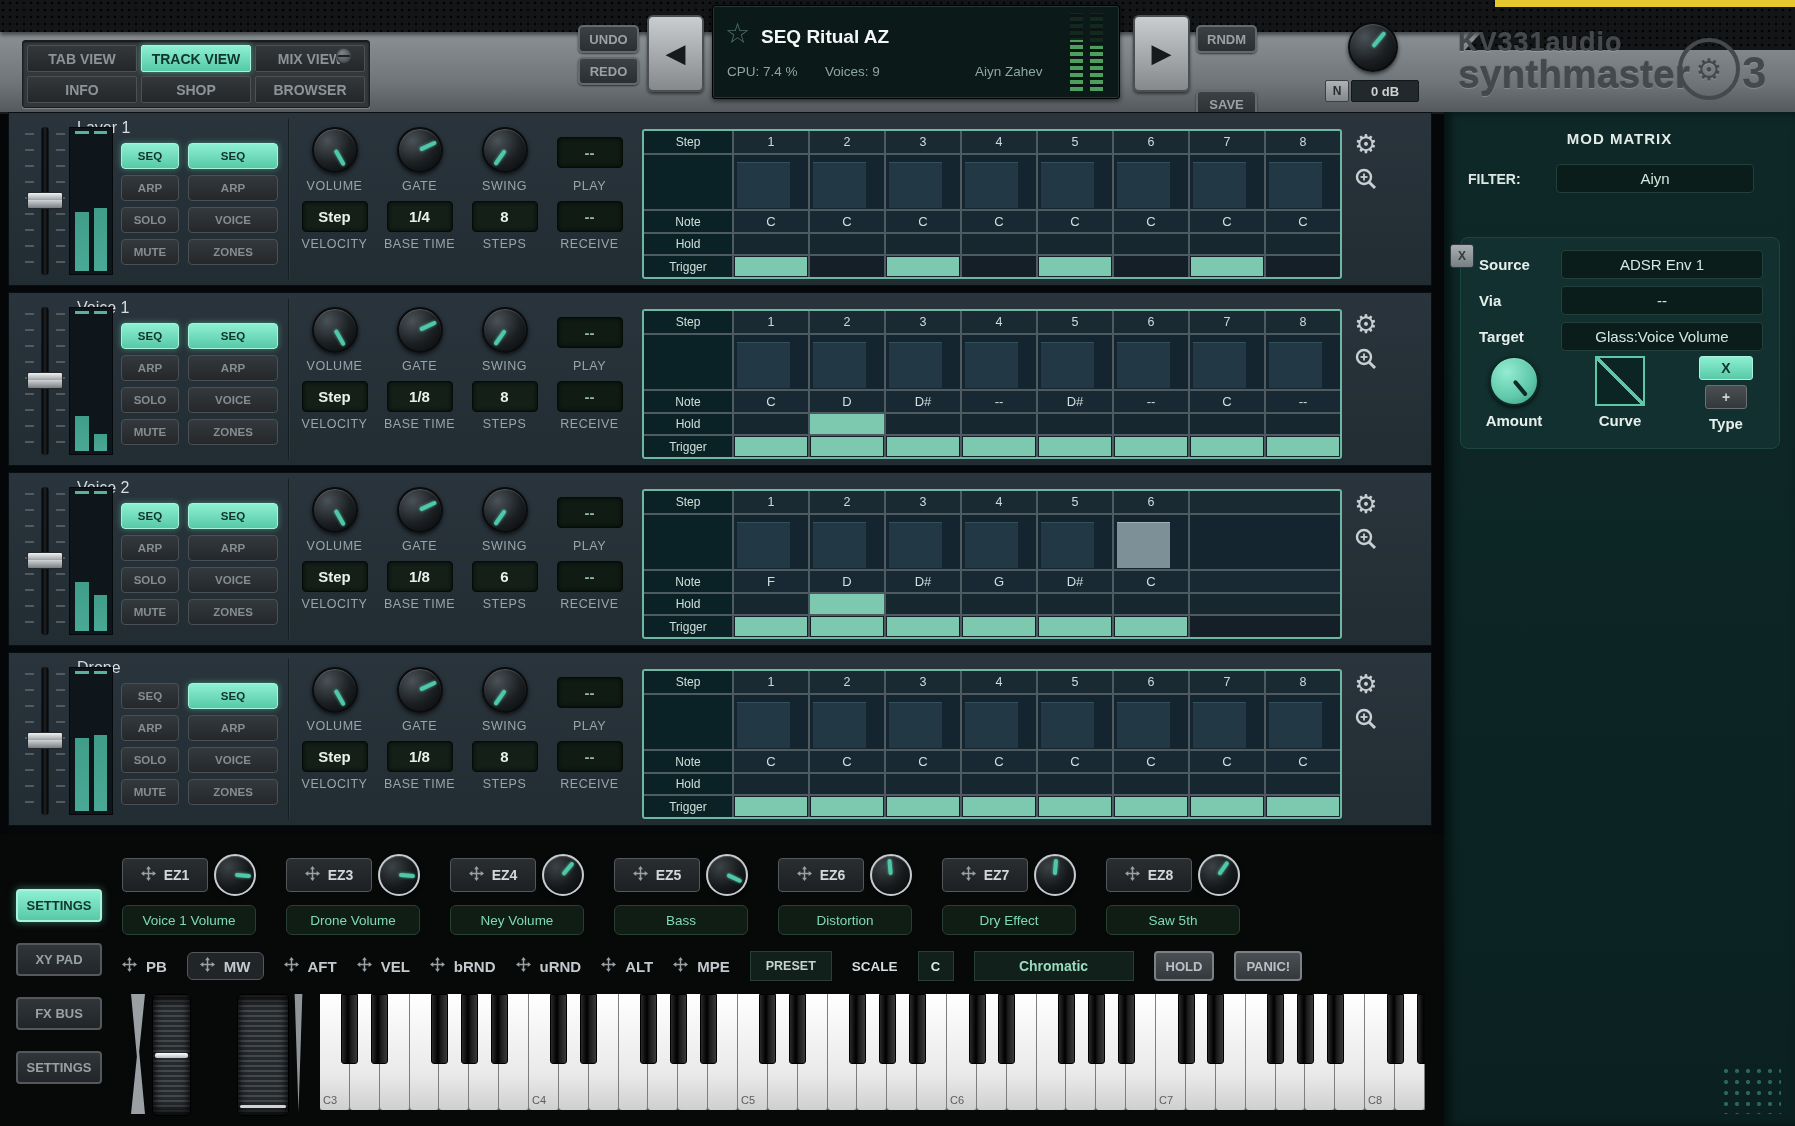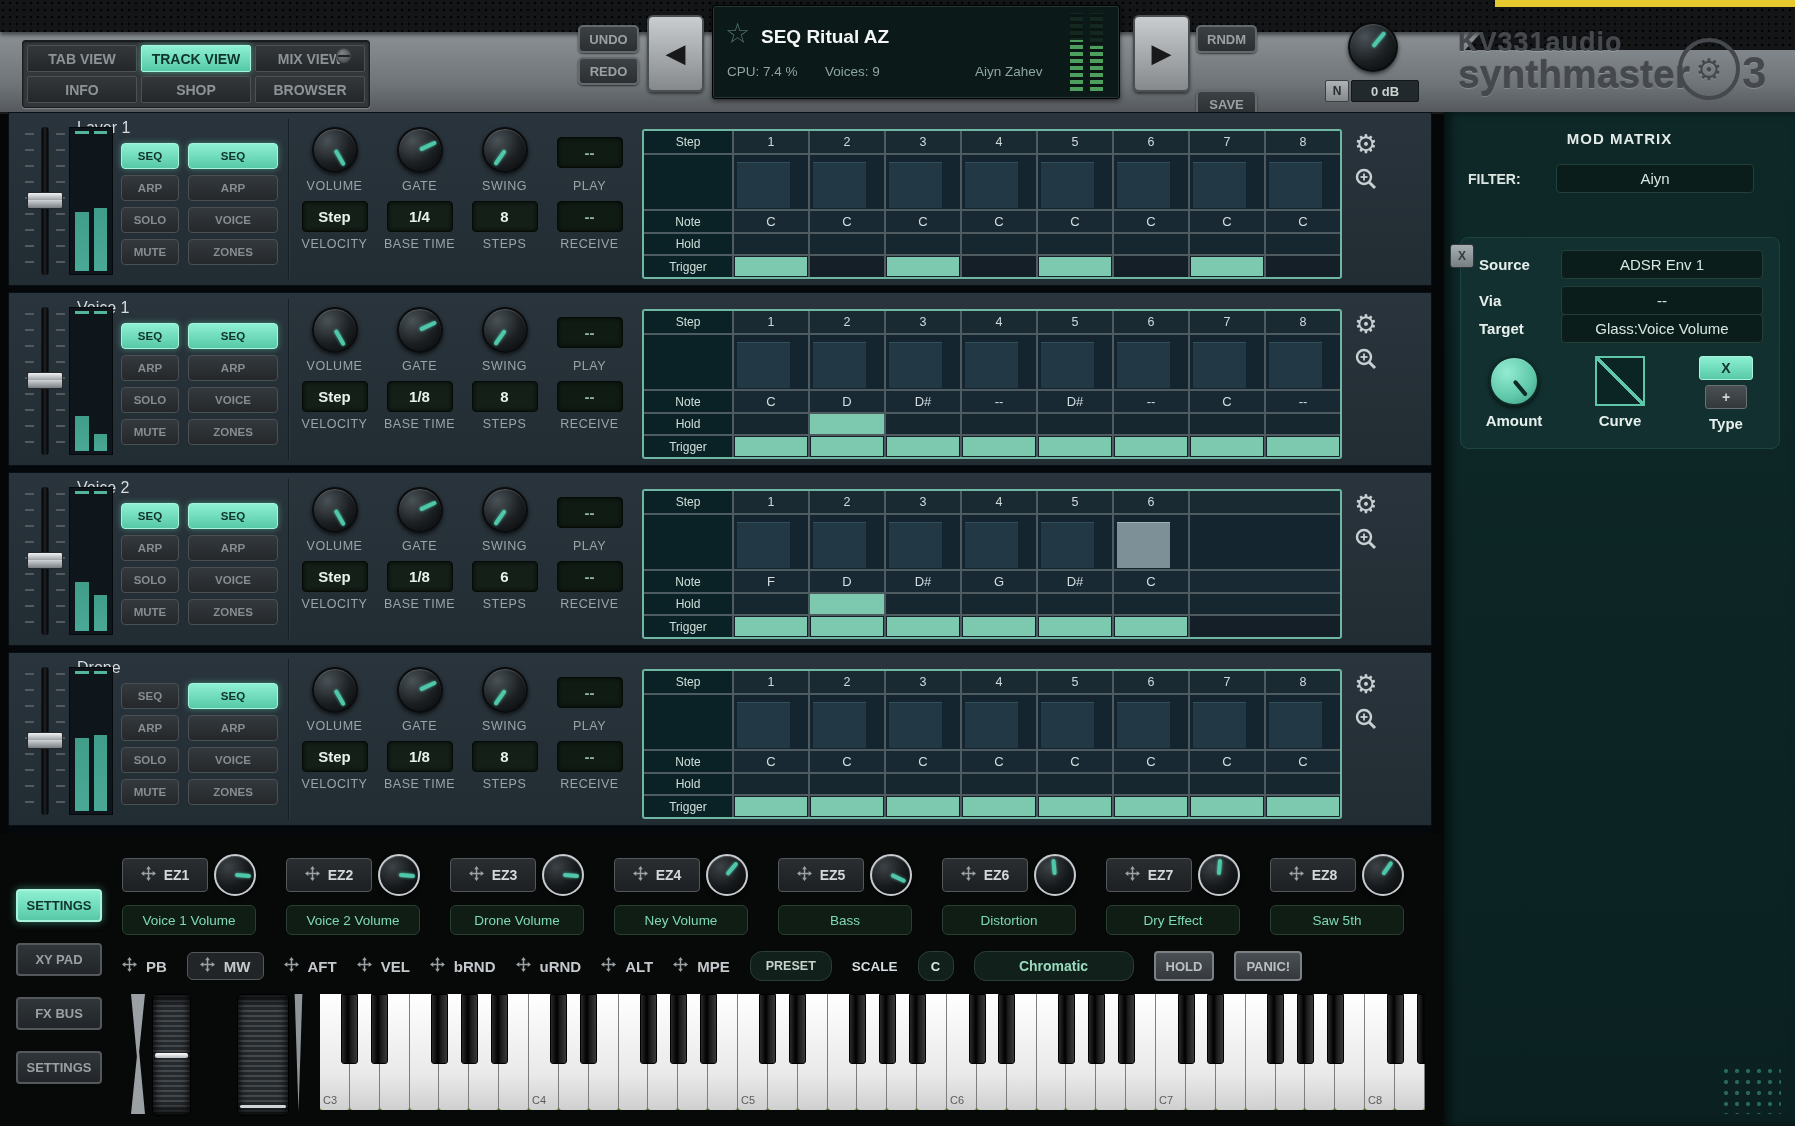--- a/index.html
+++ b/index.html
@@ -166,21 +166,21 @@
   .ezslot{width:134px;}
   .ezTop{display:flex;align-items:center;gap:6px;height:42px;}
   .ezbtn{flex:1;height:32px;display:flex;align-items:center;justify-content:center;gap:8px;font-size:14px;font-weight:bold;
     color:#d3d8db;background:linear-gradient(#2a2e31,#1d2022);border:1px solid #53585c;border-radius:4px;}
   .ezassign{margin-top:9px;width:134px;height:30px;display:flex;align-items:center;justify-content:center;
     font-size:13.5px;color:#7fd9b9;background:#0f1d15;border:1px solid #2a3f33;border-radius:6px;box-sizing:border-box;}
   .perf-row{position:absolute;left:122px;top:116px;display:flex;align-items:center;gap:20px;height:32px;}
   .mv-item{display:flex;align-items:center;gap:9px;font-size:15px;font-weight:bold;color:#c3c9cd;}
   .mv-item.boxed{padding:4px 12px;background:#222527;border:1px solid #53585c;border-radius:6px;}
   .greenbtn{display:flex;align-items:center;justify-content:center;font-size:12.5px;font-weight:bold;color:#c8d2cd;
-    background:#11201a;border:1px solid #2a3f33;border-radius:12px;height:28px;}
+    background:#11201a;border:1px solid #2a3f33;border-radius:0;height:28px;}
   .greenbtn.preset{width:80px;}
   .greenbtn.keybtn{width:34px;font-size:13px;color:#dfe8e3;}
   .greenbtn.scalebox{width:158px;font-size:14px;color:#9adbc0;}
   .scale-lbl{font-size:13.5px;font-weight:bold;color:#d6dde1;}
   .graybtn{display:flex;align-items:center;justify-content:center;font-size:13px;font-weight:bold;color:#b9c0c4;
     background:linear-gradient(#4a4f53,#35393d);border:2px solid #7a8084;border-radius:4px;height:26px;padding:0 10px;}
   
   .pb-pointer{position:absolute;left:131px;top:160px;width:14px;height:120px;background:#9aa0a4;
     clip-path:polygon(0 0,100% 0,58% 48%,100% 100%,0 100%,42% 52%);}
   .wheel{position:absolute;top:160px;height:120px;border-radius:5px;border:1px solid #000;
@@ -901,21 +901,21 @@
     <div class="mm-slot">
       <div class="mm-x">X</div>
       <div class="mm-row" style="top:12px;">
         <span class="mm-lbl">Source</span>
         <div class="mm-box">ADSR Env 1</div>
       </div>
       <div class="mm-row" style="top:48px;">
         <span class="mm-lbl">Via</span>
         <div class="mm-box">--</div>
       </div>
-      <div class="mm-row" style="top:76px;">
+      <div class="mm-row" style="top:84px;">
         <span class="mm-lbl">Target</span>
         <div class="mm-box">Glass:Voice Volume</div>
       </div>
       <div class="mm-controls">
         <div class="mm-ctl">
           <div id="amountKnob">
               <div class="knob amount">
                 <div class="kpointer" style="transform: translateX(-50%) rotate(320deg);"></div>
               </div>
             </div>
@@ -949,34 +949,20 @@
               <span><svg class="icon-svg" width="15" height="15" viewBox="0 0 20 20">
                   <path fill="#9aa1a5" d="M10 0 L13.2 4.4 H11 V8.9 H15.6 V6.8 L20 10 L15.6 13.2 V11.1 H11 V15.6 H13.2 L10 20 L6.8 15.6 H9 V11.1 H4.4 V13.2 L0 10 L4.4 6.8 V8.9 H9 V4.4 H6.8 Z"></path>
                 </svg></span>
               <span>EZ1</span>
             </div>
             <div class="knob ez">
               <div class="kpointer" style="transform: translateX(-50%) rotate(275deg);"></div>
             </div>
           </div>
           <div class="ezassign">Voice 1 Volume</div>
-        </div>
-        <div class="ezslot">
-          <div class="ezTop">
-            <div class="ezbtn">
-              <span><svg class="icon-svg" width="15" height="15" viewBox="0 0 20 20">
-                  <path fill="#9aa1a5" d="M10 0 L13.2 4.4 H11 V8.9 H15.6 V6.8 L20 10 L15.6 13.2 V11.1 H11 V15.6 H13.2 L10 20 L6.8 15.6 H9 V11.1 H4.4 V13.2 L0 10 L4.4 6.8 V8.9 H9 V4.4 H6.8 Z"></path>
-                </svg></span>
-              <span>EZ2</span>
-            </div>
-            <div class="knob ez">
-              <div class="kpointer" style="transform: translateX(-50%) rotate(275deg);"></div>
-            </div>
-          </div>
-          <div class="ezassign">Voice 2 Volume</div>
         </div>
         <div class="ezslot">
           <div class="ezTop">
             <div class="ezbtn">
               <span><svg class="icon-svg" width="15" height="15" viewBox="0 0 20 20">
                   <path fill="#9aa1a5" d="M10 0 L13.2 4.4 H11 V8.9 H15.6 V6.8 L20 10 L15.6 13.2 V11.1 H11 V15.6 H13.2 L10 20 L6.8 15.6 H9 V11.1 H4.4 V13.2 L0 10 L4.4 6.8 V8.9 H9 V4.4 H6.8 Z"></path>
                 </svg></span>
               <span>EZ3</span>
             </div>
             <div class="knob ez">

